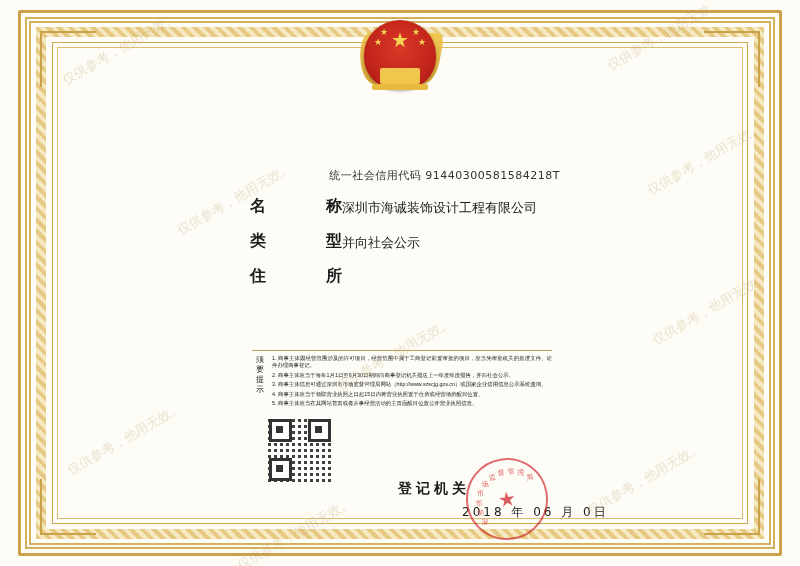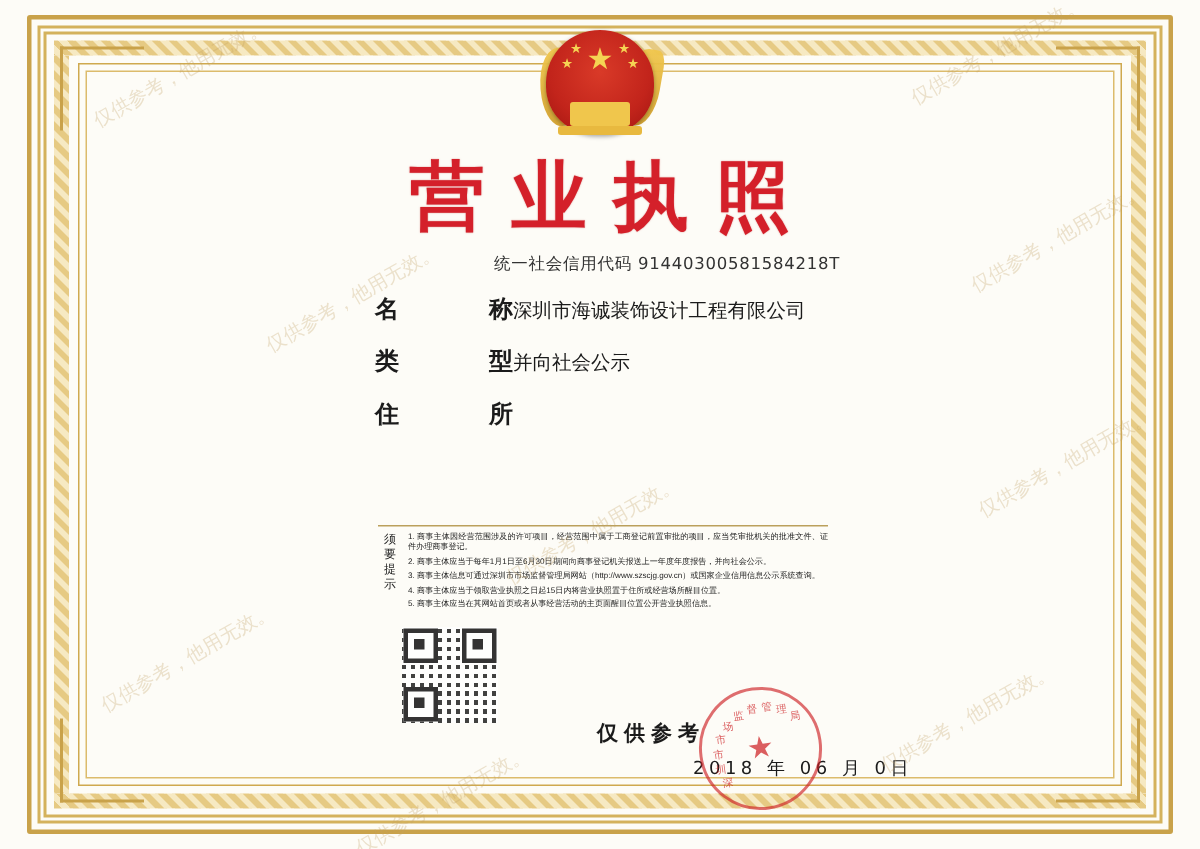--- a/index.html
+++ b/index.html
@@ -233,21 +233,20 @@
       <div class="star">★</div>
       <div class="s2">★</div>
       <div class="s3">★</div>
       <div class="s4">★</div>
       <div class="s5">★</div>
       <div class="gate"></div>
       <div class="base"></div>
     </div>
   </div>
 
-  <div class="title">营业执照</div>
 
   <div class="credit-code">
     <span>统一社会信用代码</span>
     <span>91440300581584218T</span>
   </div>
 
   <div class="fields">
     <div class="row">
       <div class="lab">
           <span>名</span>
@@ -282,21 +281,21 @@
       <p>5. 商事主体应当在其网站首页或者从事经营活动的主页面醒目位置公开营业执照信息。</p>
     </div>
   </div>
 
   <div class="qr">
     <div class="pos p1"></div>
     <div class="pos p2"></div>
     <div class="pos p3"></div>
   </div>
 
-  <div class="registry">仅供参考</div>
+  <div class="registry">登记机关</div>
   <div class="issue-date">2018 年 06 月 0日</div>
 
   <div class="seal">
     <div class="star">★</div>
     <div class="arc">
       <span style="transform:rotate(-118deg) translate(0,-32px) rotate(118deg)">深</span>
       <span style="transform:rotate(-100deg) translate(0,-32px) rotate(100deg)">圳</span>
       <span style="transform:rotate(-82deg) translate(0,-32px) rotate(82deg)">市</span>
       <span style="transform:rotate(-64deg) translate(0,-32px) rotate(64deg)">市</span>
       <span style="transform:rotate(-46deg) translate(0,-32px) rotate(46deg)">场</span>

